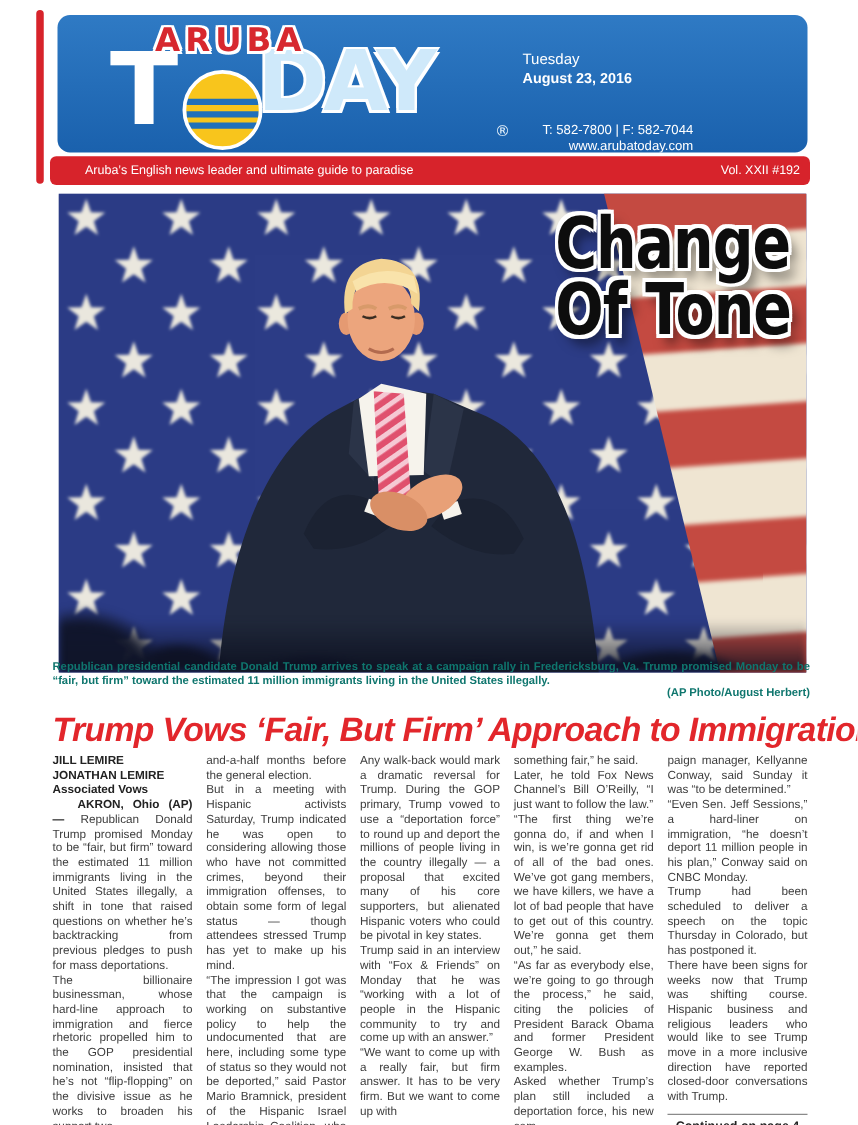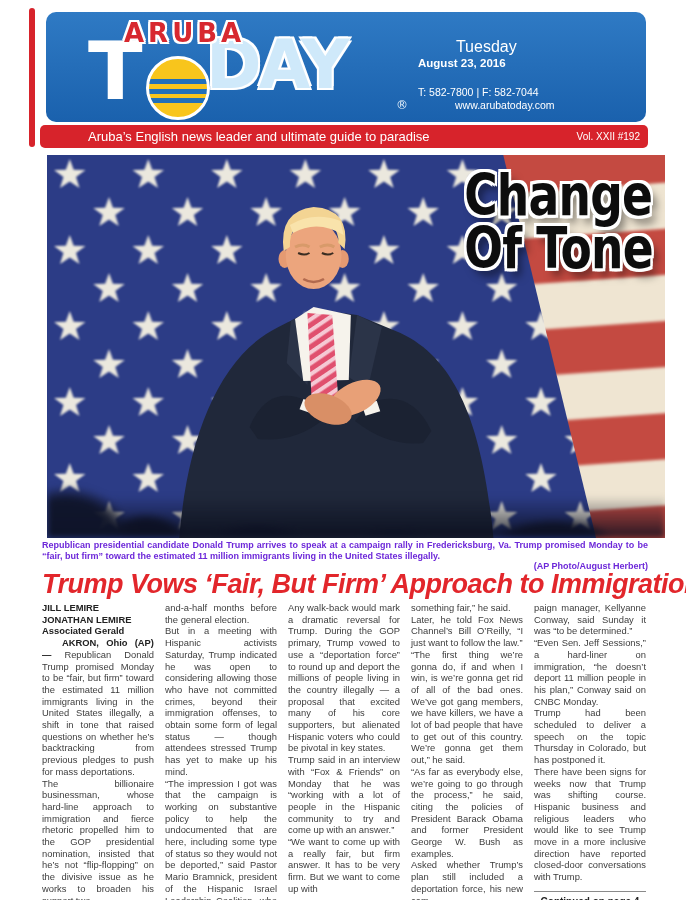--- a/index.html
+++ b/index.html
@@ -20,53 +20,53 @@
       border:3px solid #fff;
       background:
         linear-gradient(#2170b9,#2170b9) 0 38%/100% 5px no-repeat,
         linear-gradient(#2170b9,#2170b9) 0 56%/100% 5px no-repeat,
         linear-gradient(#2170b9,#2170b9) 0 74%/100% 5px no-repeat,
         #f8c51c;}
   .logo-day{position:absolute;left:140px;top:16px;font-size:67px;line-height:1;font-weight:bold;color:#cfe9fa;letter-spacing:-3px;z-index:2;
       text-shadow:-2px -2px 0 #fff,2px -2px 0 #fff,-2px 2px 0 #fff,2px 2px 0 #fff;}
   .logo-reg{position:absolute;left:330px;top:82px;font-size:12px;color:#eaf4fc;z-index:3;}
   .mh-right{position:absolute;left:372px;top:26px;color:#ffffff;}
-  .mh-day{font-size:16px;line-height:18px;text-align:center;}
+  .mh-day{font-size:12px;line-height:18px;}
   .mh-date{font-size:11.5px;line-height:14px;font-weight:bold;}
-  .mh-contact{font-size:10.5px;line-height:13px;margin-top:16px;}
+  .mh-contact{font-size:10.5px;line-height:13px;margin-top:28px;text-align:right;}
   .mh-web{font-size:10.5px;line-height:13px;margin-left:37px;}
 
   
   .tagbar{position:absolute;left:40px;top:125px;width:608px;height:23px;border-radius:5px;background:#d7232b;
           color:#fff;display:flex;align-items:center;}
-  .tagline{font-size:13px;padding-left:48px;flex:1;}
+  .tagline{font-size:10px;padding-left:28px;flex:1;}
   .volume{font-size:10px;padding-right:8px;}
 
   
-  .photo{position:absolute;left:47px;top:155px;width:598px;height:383px;background:#2c3c86;overflow:hidden;padding-left:20px;}
+  .photo{position:absolute;left:47px;top:155px;width:598px;height:383px;background:#2c3c86;overflow:hidden;}
   .stars{position:absolute;left:0;top:0;width:100%;height:100%;filter:blur(1.1px);opacity:.96;}
   .stripes{position:absolute;top:-12px;bottom:-12px;right:-30px;width:230px;transform:rotate(-4deg);
            background:repeating-linear-gradient(180deg,#c44a41 0 46px,#efe5d2 46px 92px);
            clip-path:polygon(22% 0,100% 0,100% 100%,52% 100%);filter:blur(1.5px);}
   .trump{position:absolute;left:0;top:0;width:100%;height:100%;}
   .crowd{position:absolute;left:0;right:0;bottom:0;height:60px;filter:blur(3px);
      background:
        radial-gradient(90px 70px at 3% 100%, rgba(15,20,40,.95) 55%, transparent 75%),
        radial-gradient(55px 38px at 16% 108%, rgba(13,17,35,.95) 60%, transparent 80%),
        radial-gradient(70px 30px at 34% 115%, rgba(13,17,35,.9) 60%, transparent 80%),
        radial-gradient(60px 26px at 56% 118%, rgba(13,17,35,.85) 60%, transparent 80%),
        radial-gradient(80px 34px at 82% 112%, rgba(13,17,35,.9) 60%, transparent 80%),
        linear-gradient(0deg, rgba(10,14,30,.85), transparent 70%);}
   .cover-headline{position:absolute;top:14px;right:12px;text-align:left;color:#0d0d0d;
       font-family:"DejaVu Sans",sans-serif;font-weight:bold;font-size:57px;line-height:.93;letter-spacing:-1px;
       transform:scaleX(.8);transform-origin:top right;
       text-shadow:-3px -3px 0 #fff,3px -3px 0 #fff,-3px 3px 0 #fff,3px 3px 0 #fff,0 -3px 0 #fff,0 3px 0 #fff,-3px 0 0 #fff,3px 0 0 #fff,7px 8px 10px rgba(0,0,0,.5);}
 
   
-  .caption-wrap{position:absolute;left:42px;top:540px;width:606px;color:#6d28d9;}
+  .caption-wrap{position:absolute;left:42px;top:528px;width:606px;color:#0f766e;}
   .caption{font-size:9px;line-height:10.5px;font-weight:bold;text-align:justify;}
   .credit{font-size:9px;line-height:11px;font-weight:bold;text-align:right;}
 
   
   .art-headline{position:absolute;left:42px;top:570px;width:606px;color:#e2262b;
       font-weight:bold;font-style:italic;font-size:27px;line-height:28px;letter-spacing:-.5px;white-space:nowrap;}
 
   
   .columns{position:absolute;left:42px;top:602px;width:604px;display:flex;gap:11px;color:#3d3d3d;}
   .col{flex:1;min-width:0;}
@@ -159,21 +159,21 @@
     <div class="caption">Republican presidential candidate Donald Trump arrives to speak at a campaign rally in Fredericksburg, Va. Trump promised Monday to be “fair, but firm” toward the estimated 11 million immigrants living in the United States illegally.</div>
     <div class="credit">(AP Photo/August Herbert)</div>
   </div>
 
   <div class="art-headline">Trump Vows ‘Fair, But Firm’ Approach to Immigration</div>
 
   <div class="columns">
     <div class="col">
       <div class="byline">JILL LEMIRE</div>
       <div class="byline">JONATHAN LEMIRE</div>
-      <div class="byline">Associated Gerald</div>
+      <div class="byline">Associated Vows</div>
       <p class="bodytext"><b class="dateline">AKRON, Ohio (AP) —</b> <span>Republican Donald Trump promised Monday to be “fair, but firm” toward the estimated 11 million immigrants living in the United States illegally, a shift in tone that raised questions on whether he’s backtracking from previous pledges to push for mass deportations.
 The billionaire businessman, whose hard-line approach to immigration and fierce rhetoric propelled him to the GOP presidential nomination, insisted that he’s not “flip-flopping” on the divisive issue as he works to broaden his support two-</span></p>
     </div>
     <div class="col">
       <p class="bodytext">and-a-half months before the general election.
 But in a meeting with Hispanic activists Saturday, Trump indicated he was open to considering allowing those who have not committed crimes, beyond their immigration offenses, to obtain some form of legal status — though attendees stressed Trump has yet to make up his mind.
 “The impression I got was that the campaign is working on substantive policy to help the undocumented that are here, including some type of status so they would not be deported,” said Pastor Mario Bramnick, president of the Hispanic Israel Leadership Coalition, who was in attendance.</p>
     </div>
     <div class="col">
       <p class="bodytext">Any walk-back would mark a dramatic reversal for Trump. During the GOP primary, Trump vowed to use a “deportation force” to round up and deport the millions of people living in the country illegally — a proposal that excited many of his core supporters, but alienated Hispanic voters who could be pivotal in key states.

